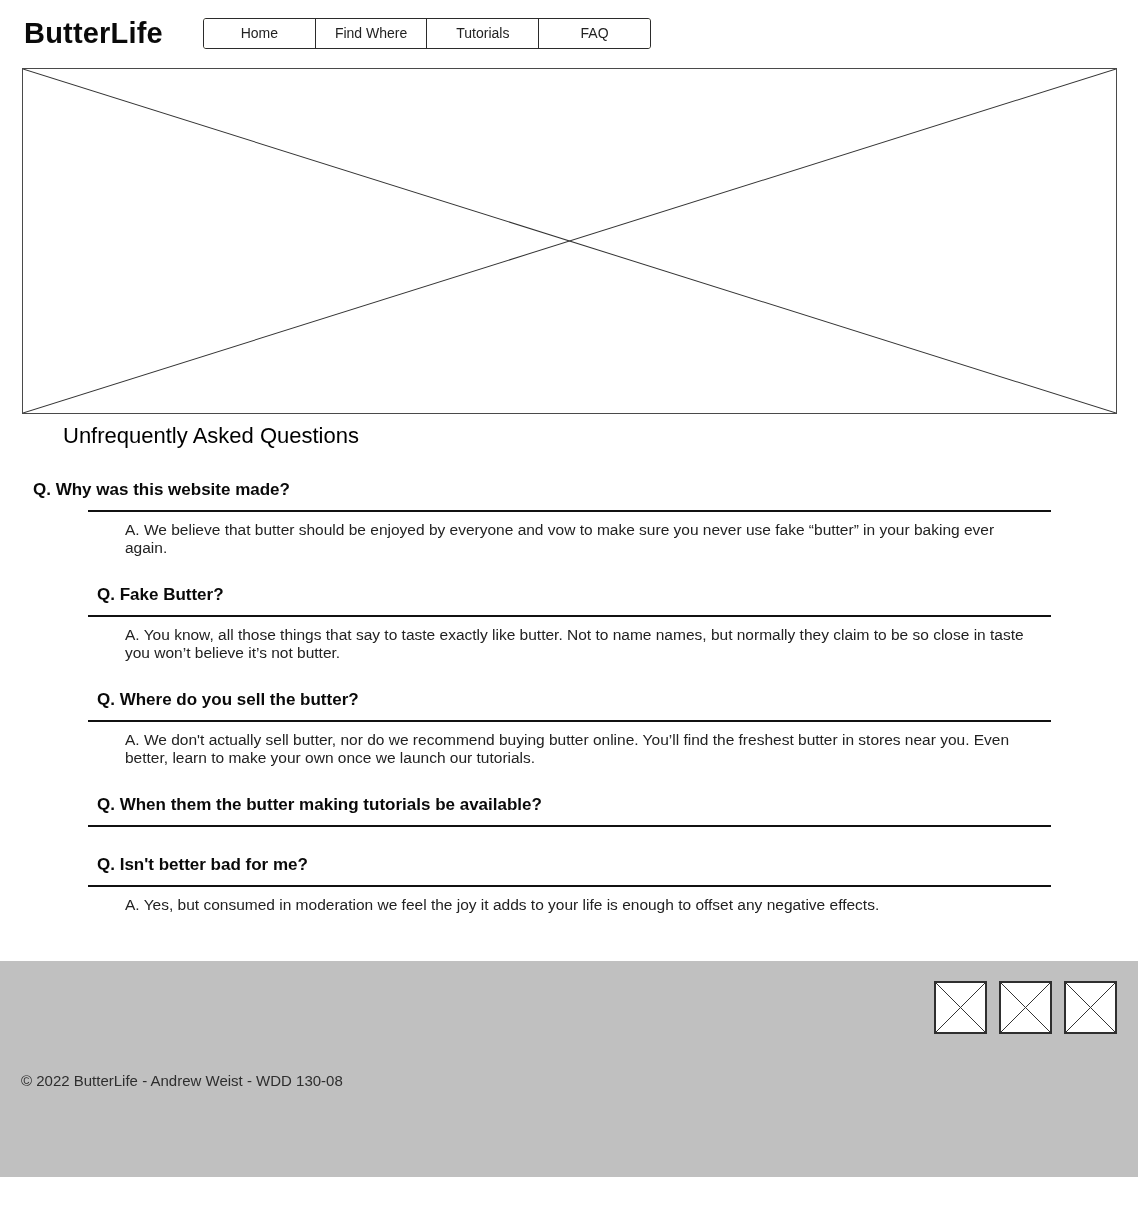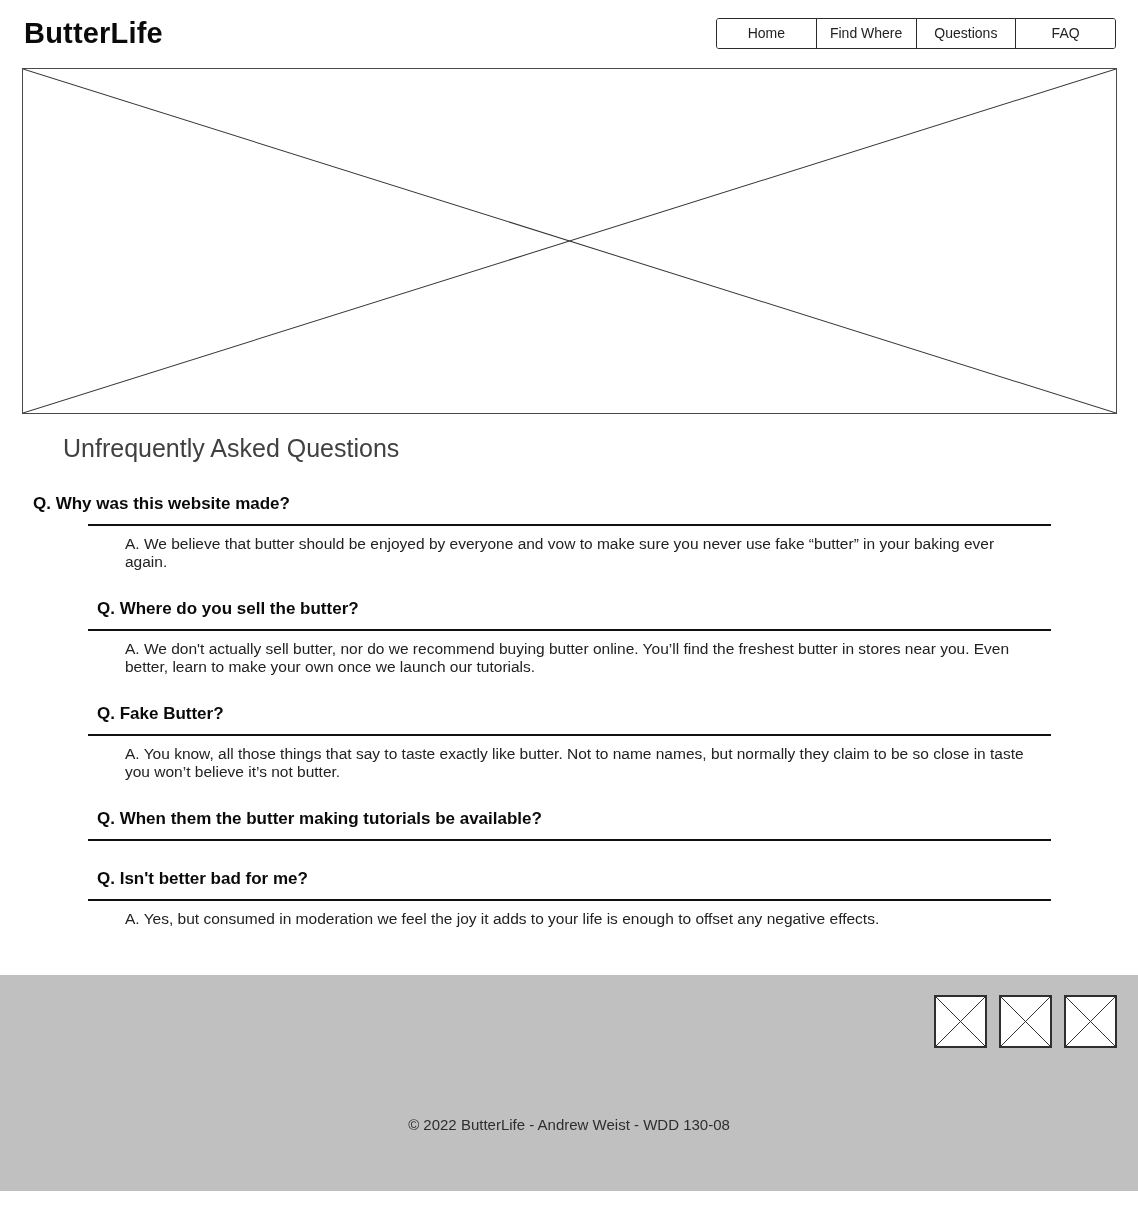--- a/index.html
+++ b/index.html
@@ -8,34 +8,34 @@
     padding: 0;
     background: #ffffff;
     font-family: "Liberation Sans", sans-serif;
     color: #111111;
   }
   .page { width: 1138px; min-height: 1208px; position: relative; background:#fff; }
 
   
   .site-header {
     display: flex;
-    justify-content: space-between;
     align-items: center;
     height: 64px;
     padding: 10px 22px 8px 24px;
+    gap: 40px;
   }
   .logo {
     font-size: 29px;
     font-weight: bold;
     color: #0a0a0a;
     letter-spacing: 0.2px;
   }
   .site-nav {
     display: flex;
-    width: 400px;
+    width: 448px;
     height: 31px;
     border: 1px solid #2b2b2b;
     border-radius: 3px;
     overflow: hidden;
     background: #fef9c3;
   }
   .nav-item {
     flex: 1 1 0;
     display: flex;
     align-items: center;
@@ -64,24 +64,24 @@
     display: block;
   }
   .x-lines line {
     stroke: #333;
     stroke-width: 1;
     vector-effect: non-scaling-stroke;
   }
 
   
   .faq-title {
-    margin: 20px 0 0 63px;
-    font-size: 25px;
+    margin: 9px 0 0 63px;
+    font-size: 22px;
     font-weight: 400;
-    color: #404040;
+    color: #000000;
   }
   .faq-item .question {
     margin: 28px 0 0 97px;
     font-size: 17px;
     font-weight: bold;
     color: #0a0a0a;
   }
   .faq-item:first-child .question { margin-top: 31px; margin-left: 33px; }
   .divider {
     margin: 10px 0 0 88px;
@@ -111,37 +111,37 @@
     gap: 12px;
   }
   .img-box {
     width: 53px;
     height: 53px;
     background: #ffffff;
     border: 2px solid #2f2f2f;
     position: relative;
   }
   .copyright {
-    margin-top: 68px;
-    text-align: center;
+    margin-top: 38px;
+    text-align: left;
     font-size: 15px;
     color: #2e2e2e;
   }
 </style>
 </head>
 <body>
 
 <div class="page">
 
   <header class="site-header">
     <div class="logo">ButterLife</div>
     <nav class="site-nav">
       <a class="nav-item">Home</a>
       <a class="nav-item">Find Where</a>
-      <a class="nav-item">Questions</a>
+      <a class="nav-item">Tutorials</a>
       <a class="nav-item">FAQ</a>
     </nav>
   </header>
 
   <div class="hero">
     <svg class="x-lines" viewBox="0 0 100 100" preserveAspectRatio="none">
       <line x1="0" y1="0" x2="100" y2="100"></line>
       <line x1="100" y1="0" x2="0" y2="100"></line>
     </svg>
   </div>
@@ -151,29 +151,29 @@
 
     <section class="faq-list">
 
       <article class="faq-item">
         <h2 class="question">Q. Why was this website made?</h2>
         <hr class="divider">
         <p class="answer">A. We believe that butter should be enjoyed by everyone and vow to make sure you never use fake “butter” in your baking ever again.</p>
       </article>
 
       <article class="faq-item">
+        <h2 class="question">Q. Fake Butter?</h2>
+        <hr class="divider">
+        <p class="answer">A. You know, all those things that say to taste exactly like butter. Not to name names, but normally they claim to be so close in taste you won’t believe it’s not butter.</p>
+      </article>
+
+      <article class="faq-item">
         <h2 class="question">Q. Where do you sell the butter?</h2>
         <hr class="divider">
         <p class="answer">A. We don't actually sell butter, nor do we recommend buying butter online. You’ll find the freshest butter in stores near you. Even better, learn to make your own once we launch our tutorials.</p>
-      </article>
-
-      <article class="faq-item">
-        <h2 class="question">Q. Fake Butter?</h2>
-        <hr class="divider">
-        <p class="answer">A. You know, all those things that say to taste exactly like butter. Not to name names, but normally they claim to be so close in taste you won’t believe it’s not butter.</p>
       </article>
 
       <article class="faq-item">
         <h2 class="question">Q. When them the butter making tutorials be available?</h2>
         <hr class="divider">
       </article>
 
       <article class="faq-item">
         <h2 class="question">Q. Isn't better bad for me?</h2>
         <hr class="divider">

